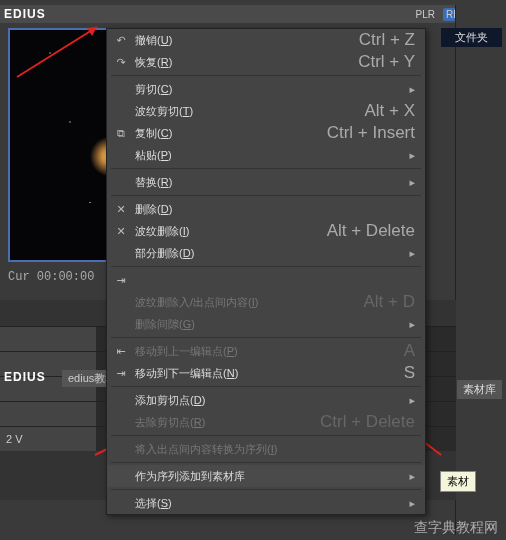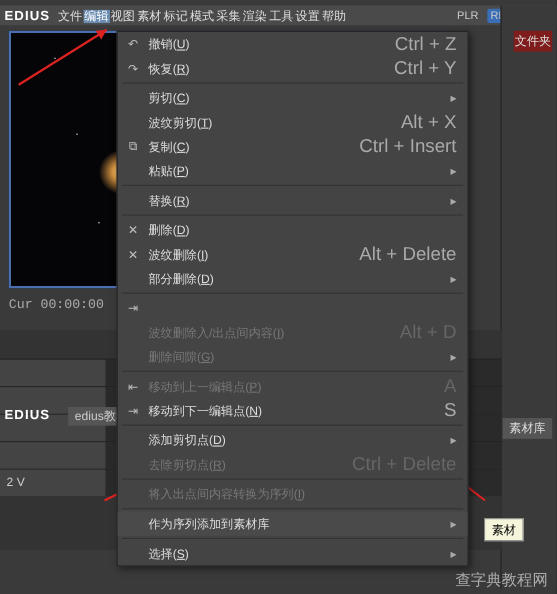--- a/index.html
+++ b/index.html
@@ -24,21 +24,21 @@
     radial-gradient(circle at 45% 50%, #fff 0px, transparent 1px),
     radial-gradient(circle at 65% 45%, #fff 0px, transparent 1px),
     radial-gradient(circle at 90% 55%, #fff 0px, transparent 1px),
     radial-gradient(circle at 20% 75%, #fff 0px, transparent 1px),
     radial-gradient(circle at 55% 80%, #fff 0px, transparent 1px),
     radial-gradient(circle at 80% 75%, #fff 0px, transparent 1px),
     radial-gradient(circle at 35% 90%, #fff 0px, transparent 1px),
     radial-gradient(circle at 95% 90%, #fff 0px, transparent 1px),
     #050508}
   .rightpanel{position:absolute;top:5px;right:0;width:50px;height:530px;background:#3a3a3a;border-left:1px solid #222}
-  .tab{position:absolute;top:28px;right:4px;background:#7f1d1d;color:#ddd;font-size:11px;padding:2px 1px}
+  .tab{position:absolute;top:28px;right:4px;background:#0f172a;color:#ddd;font-size:11px;padding:2px 14px}
   .tab2{position:absolute;top:380px;right:4px;background:#555;color:#ddd;font-size:11px;padding:2px 6px}
   .timecode{position:absolute;top:270px;left:8px;color:#aaa;font-size:12px;font-family:Liberation Mono, monospace}
   .timeline{position:absolute;top:300px;left:0;right:50px;height:200px;background:#333}
   .tl-row{height:24px;border-top:1px solid #222;display:flex;align-items:center}
   .tl-label{width:90px;padding-left:6px;color:#ccc;font-size:11px;background:#444;height:100%;display:flex;align-items:center}
   .tl-track{flex:1;background:#2a2a2a;height:100%;position:relative}
   .clip{position:absolute;top:2px;bottom:2px;background:linear-gradient(#4a7fc0,#2a5a90);border:1px solid #1a3a60}
   
   .ctxmenu{position:absolute;top:28px;left:106px;width:318px;background:#444;border:1px solid #222;box-shadow:2px 2px 6px rgba(0,0,0,.5);z-index:10}
   .ctxmenu .row{display:flex;align-items:center;height:22px;padding:0 10px 0 28px;position:relative;color:#ddd;cursor:pointer}
@@ -63,21 +63,20 @@
   .edius2{position:absolute;top:370px;left:4px;color:#fff;font-weight:bold;letter-spacing:1px;font-size:12px}
   .projlabel{position:absolute;top:370px;left:62px;background:#555;padding:1px 6px;font-size:11px}
 </style>
 </head>
 <body>
 
 <div class="app">
 
   <div class="menubar">
     <span class="logo">EDIUS</span>
-    <span id="menuitems"><span class="mi">文件</span><span class="mi hl">编辑</span><span class="mi">视图</span><span class="mi">素材</span><span class="mi">标记</span><span class="mi">模式</span><span class="mi">采集</span><span class="mi">渲染</span><span class="mi">工具</span><span class="mi">设置</span><span class="mi">帮助</span></span>
   </div>
   <div class="winctrl">
     <span class="plr">PLR</span>
     <span class="rec">REC</span>
     <span>—</span>
     <span>□</span>
     <span>×</span>
   </div>
 
   <div class="preview">

